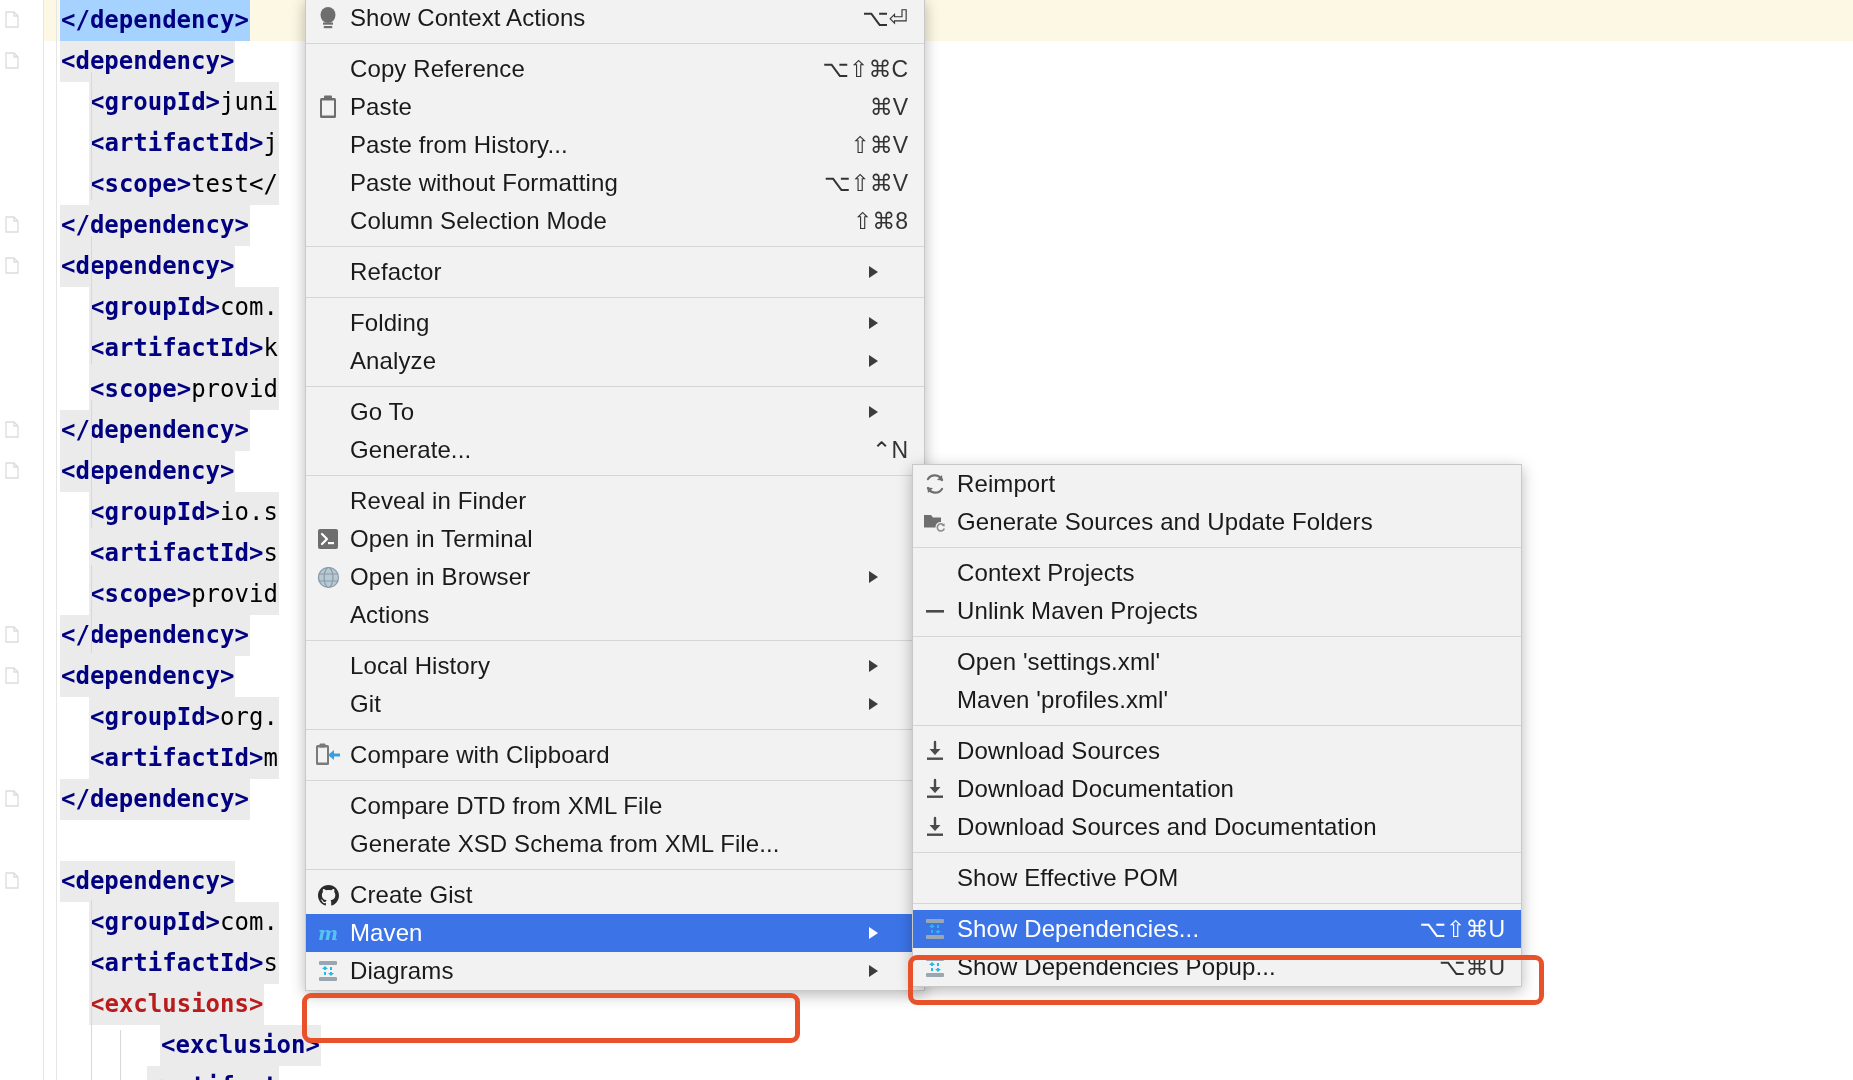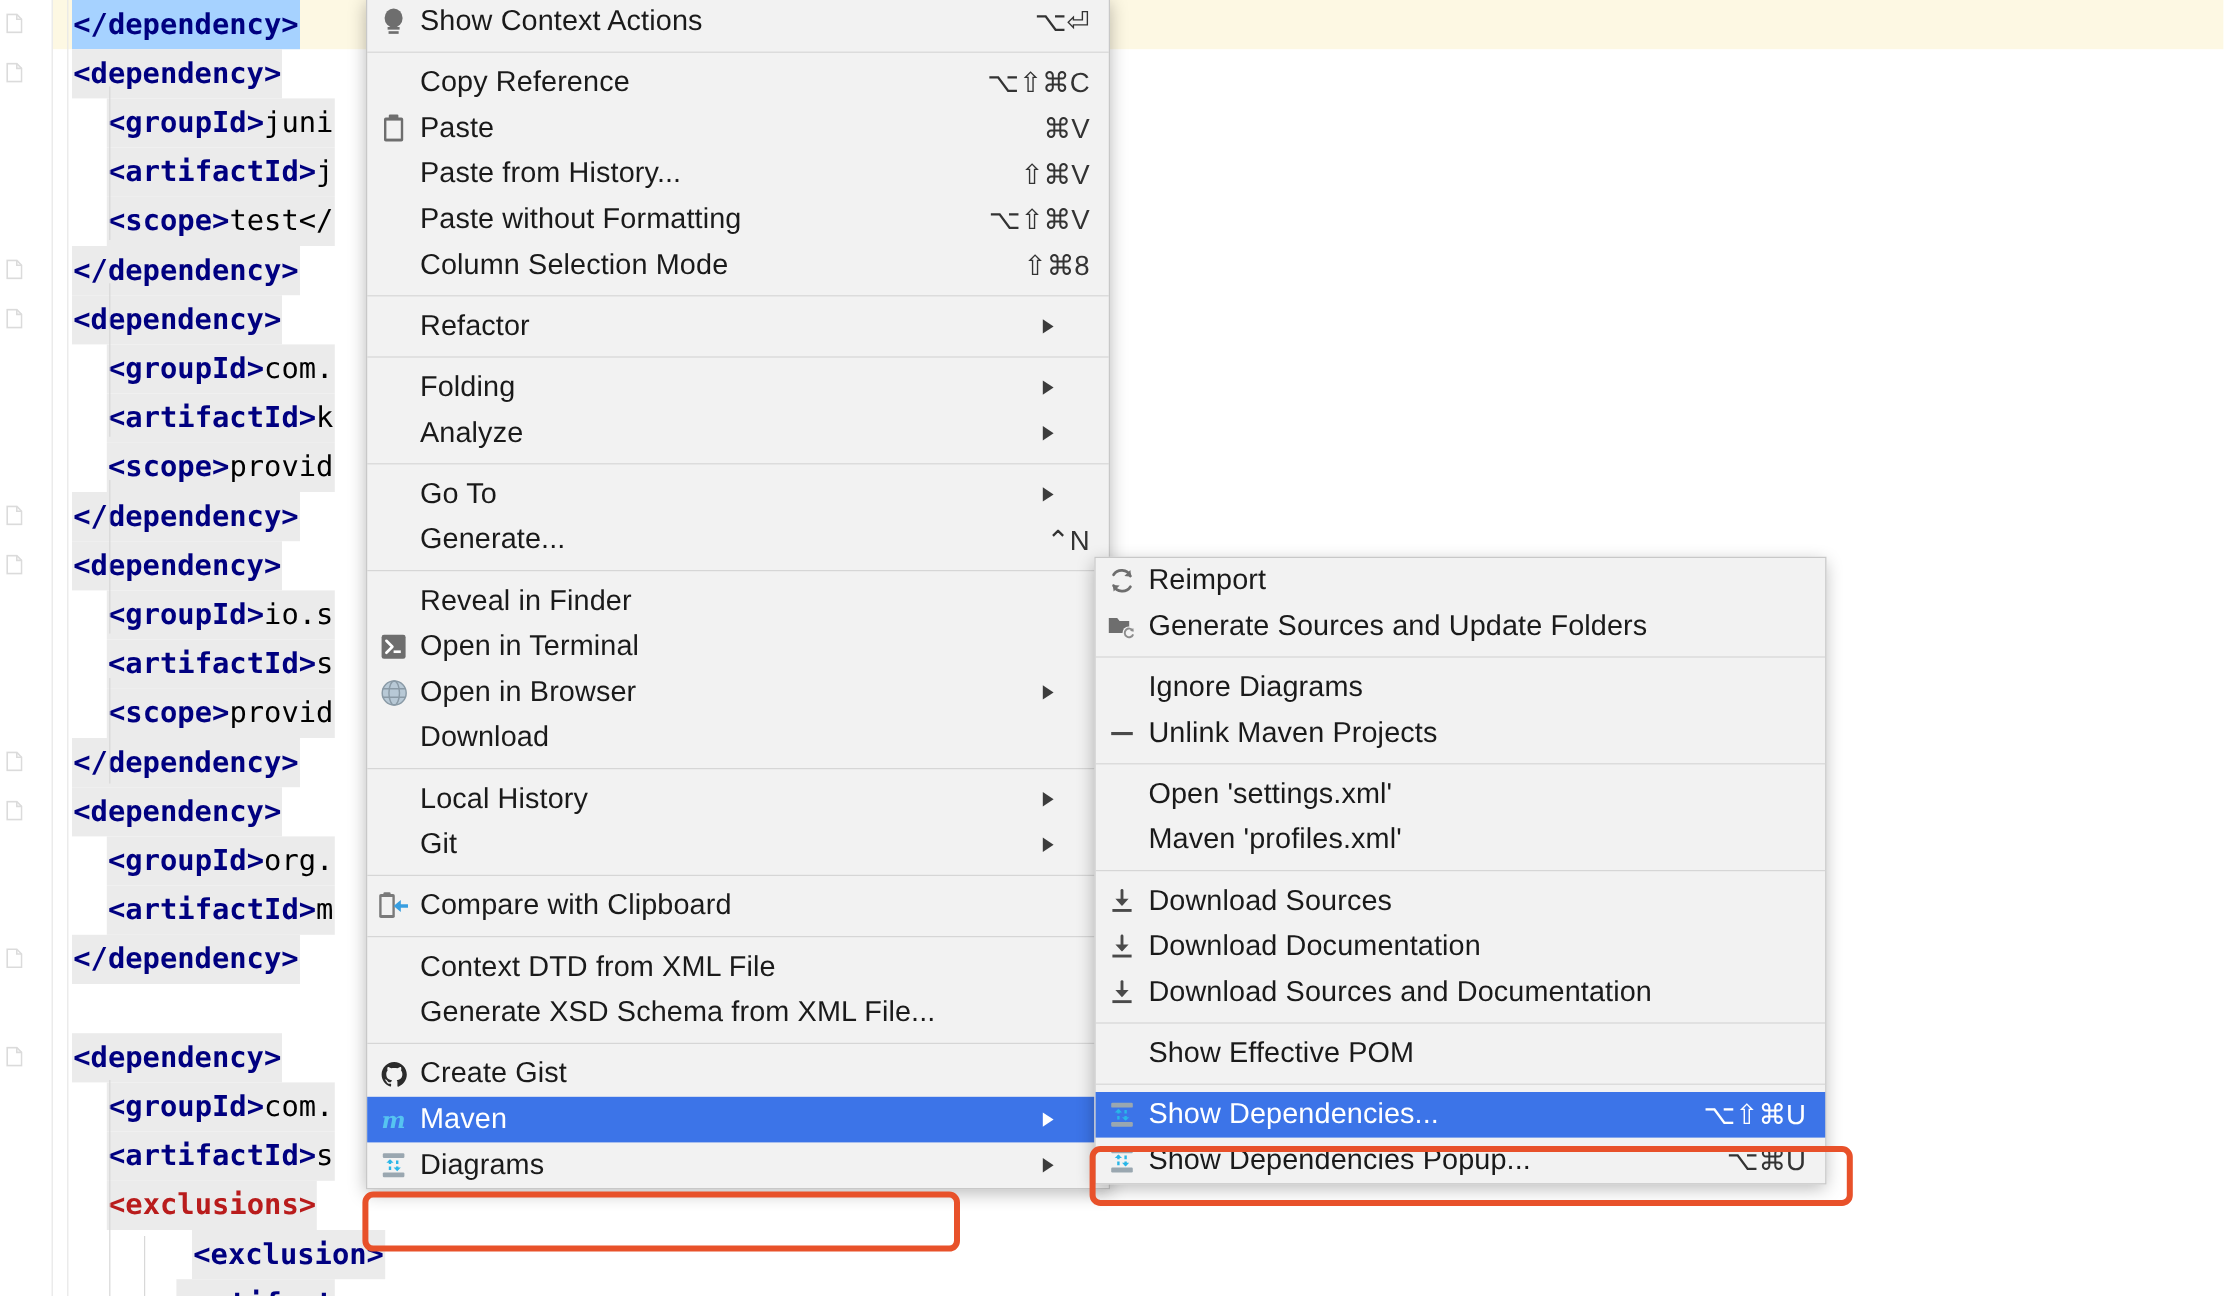--- a/index.html
+++ b/index.html
@@ -298,21 +298,21 @@
           <circle cx="11.5" cy="11.5" r="10" fill="#b8c9d6" stroke="#8a9aa6" stroke-width="1.2"></circle>
           <ellipse cx="11.5" cy="11.5" rx="4.4" ry="10" fill="none" stroke="#8a9aa6" stroke-width="1.2"></ellipse>
           <path d="M1.8 8h19.4M1.8 15h19.4" stroke="#8a9aa6" stroke-width="1.2"></path>
         </svg>
       </span>
       <span class="lbl">Open in Browser</span>
       <span class="arrow"></span>
     </div>
     <div class="mi">
       <span class="ic"></span>
-      <span class="lbl">Download</span>
+      <span class="lbl">Actions</span>
     </div>
     <div class="sep"></div>
     <div class="mi">
       <span class="ic"></span>
       <span class="lbl">Local History</span>
       <span class="arrow"></span>
     </div>
     <div class="mi">
       <span class="ic"></span>
       <span class="lbl">Git</span>
@@ -327,21 +327,21 @@
           <rect x="4.5" y="0.5" width="6" height="4" rx="1" fill="#7a7a7a"></rect>
           <path d="M25 12 L17 12" stroke="#389ee0" stroke-width="3"></path>
           <path d="M19 7 L13 12 L19 17 Z" fill="#389ee0"></path>
         </svg>
       </span>
       <span class="lbl">Compare with Clipboard</span>
     </div>
     <div class="sep"></div>
     <div class="mi">
       <span class="ic"></span>
-      <span class="lbl">Context DTD from XML File</span>
+      <span class="lbl">Compare DTD from XML File</span>
     </div>
     <div class="mi">
       <span class="ic"></span>
       <span class="lbl">Generate XSD Schema from XML File...</span>
     </div>
     <div class="sep"></div>
     <div class="mi">
       <span class="ic">
         <svg class="svgi" width="23" height="23" viewBox="0 0 23 23">
           <path d="M11.5 1C5.7 1 1 5.7 1 11.5c0 4.6 3 8.6 7.2 10 .5.1.7-.2.7-.5v-1.9c-2.9.6-3.6-1.3-3.6-1.3-.5-1.2-1.2-1.6-1.2-1.6-1-.7.1-.6.1-.6 1.1.1 1.6 1.1 1.6 1.1 1 1.7 2.6 1.2 3.2.9.1-.7.4-1.2.7-1.5-2.3-.3-4.8-1.2-4.8-5.2 0-1.2.4-2.1 1.1-2.9-.1-.3-.5-1.4.1-2.9 0 0 .9-.3 2.9 1.1.8-.2 1.7-.3 2.6-.3.9 0 1.8.1 2.6.3 2-1.4 2.9-1.1 2.9-1.1.6 1.5.2 2.6.1 2.9.7.8 1.1 1.7 1.1 2.9 0 4-2.5 4.9-4.8 5.2.4.3.7 1 .7 2v3c0 .3.2.6.7.5C19 20.1 22 16.1 22 11.5 22 5.7 17.3 1 11.5 1z" fill="#2b2b2b"></path>
@@ -393,21 +393,21 @@
           <circle cx="17.5" cy="16" r="5" fill="#f2f2f2"></circle>
           <path d="M21 14.6 A3.6 3.6 0 1 0 21.3 17.6" stroke="#8c8c8c" stroke-width="1.6" fill="none"></path>
           <path d="M21.4 12.3 L21.7 15.4 L18.7 14.7 Z" fill="#8c8c8c"></path>
         </svg>
       </span>
       <span class="lbl">Generate Sources and Update Folders</span>
     </div>
     <div class="sep"></div>
     <div class="mi">
       <span class="ic"></span>
-      <span class="lbl">Ignore Diagrams</span>
+      <span class="lbl">Context Projects</span>
     </div>
     <div class="mi">
       <span class="ic">
         <svg class="svgi" width="22" height="22" viewBox="0 0 22 22">
           <rect x="2" y="10" width="18" height="2.6" fill="#4a4a4a"></rect>
         </svg>
       </span>
       <span class="lbl">Unlink Maven Projects</span>
     </div>
     <div class="sep"></div>

